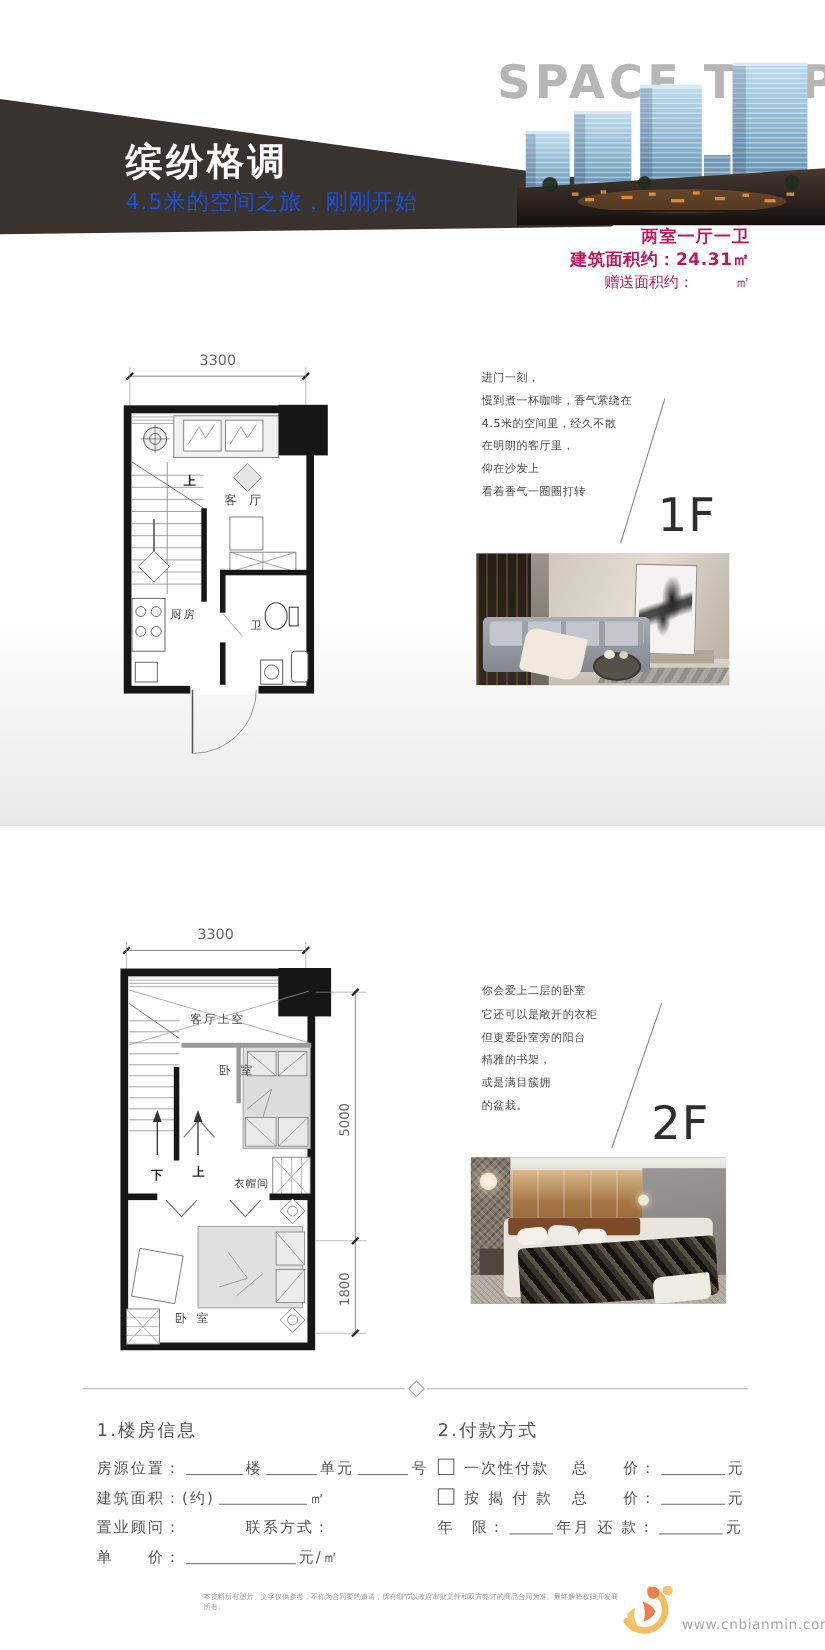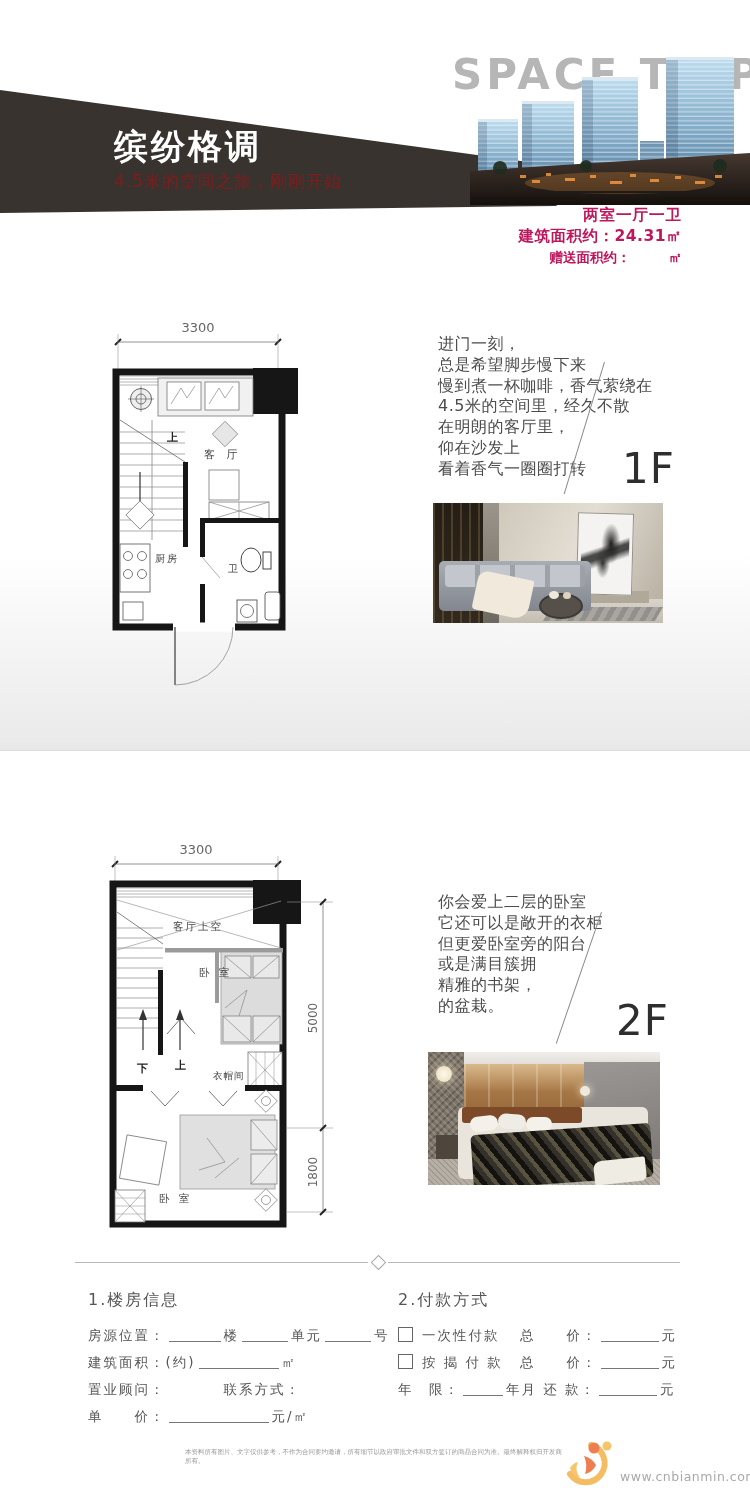--- a/index.html
+++ b/index.html
@@ -4,37 +4,37 @@
 <style>
   html,body{margin:0;padding:0;background:#fff;}
   #canvas{position:relative;width:750px;height:1500px;background:#fff;overflow:hidden;
           font-family:"DejaVu Sans","Liberation Sans",sans-serif;}
   .abs{position:absolute;}
 
   
   .brand{left:452px;top:50px;font-size:42px;font-weight:bold;letter-spacing:4px;
          color:#b6b6b6;white-space:nowrap;}
   .banner-title{left:114px;top:124px;font-size:34px;font-weight:bold;color:#fff;letter-spacing:3px;}
-  .banner-sub{left:114px;top:170px;font-size:17px;color:#7f1d1d;letter-spacing:1px;}
+  .banner-sub{left:114px;top:170px;font-size:20px;color:#1d4ed8;letter-spacing:1px;}
   .topline{left:537px;top:191px;width:213px;height:2px;background:#1c1c1c;}
   .unitinfo{left:430px;top:205px;width:252px;text-align:right;color:#be185d;}
   .unitinfo .u1{font-size:15.5px;font-weight:bold;letter-spacing:1px;line-height:21px;}
   .unitinfo .u2{font-size:15.5px;font-weight:bold;letter-spacing:.5px;line-height:21px;}
-  .unitinfo .u3{font-size:13.5px;font-weight:bold;line-height:20px;}
+  .unitinfo .u3{font-size:13.5px;font-weight:normal;line-height:20px;}
   .unitinfo .gift-val{display:inline-block;margin-left:38px;}
 
   
   .band1{left:0;top:555px;width:750px;height:195px;
          background:linear-gradient(180deg,rgba(238,238,238,0) 0%,#eaeaea 96%,#e7e7e7 100%);
          border-bottom:1px solid #dedede;}
-  .desc{color:#4c4c4c;font-size:16px;letter-spacing:.5px;}
+  .desc{color:#4c4c4c;font-size:10px;letter-spacing:.5px;}
   .desc .dline{height:20.8px;line-height:20.8px;}
   .desc1{left:438px;top:334px;width:260px;}
   .desc2{left:438px;top:892px;width:260px;}
-  .flabel{font-size:42px;color:#2e2e2e;letter-spacing:1px;margin-left:24px;}
+  .flabel{font-size:42px;color:#2e2e2e;letter-spacing:1px;}
   .f1{left:598px;top:444px;} .f2{left:592px;top:996px;}
   .diag{width:1px;background:#8a8a8a;transform-origin:top left;}
   .diag1{left:604px;top:362px;height:138px;transform:rotate(17deg);}
   .diag2{left:601px;top:912px;height:139px;transform:rotate(19deg);}
 
   
   .photo{overflow:hidden;}
   .photo>div{position:absolute;}
   .photo1{left:433px;top:503px;width:230px;height:120px;background:#cfc8bb;}
   .p1-window{left:0;top:0;width:50px;height:120px;
@@ -291,21 +291,20 @@
     <rect x="28" y="290" width="20" height="18" fill="#fff" stroke="#666" stroke-width=".9"></rect>
     <text x="60" y="250" font-size="10" fill="#444" letter-spacing="2">厨房</text>
 
     <rect x="78" y="310.5" width="62" height="9" fill="#fff"></rect>
     <line x1="80" y1="315" x2="80" y2="373" stroke="#555" stroke-width="1.4"></line>
     <path d="M 138 315 A 58 58 0 0 1 80 373" fill="none" stroke="#999" stroke-width=".9"></path>
   </svg>
 
   <div class="abs desc desc1">
       <div class="dline">进门一刻，</div>
-      <div class="dline">总是希望脚步慢下来</div>
       <div class="dline">慢到煮一杯咖啡，香气萦绕在</div>
       <div class="dline">4.5米的空间里，经久不散</div>
       <div class="dline">在明朗的客厅里，</div>
       <div class="dline">仰在沙发上</div>
       <div class="dline">看着香气一圈圈打转</div>
     </div>
   <div class="abs diag diag1"></div>
   <div class="abs flabel f1">1F</div>
 
   <div class="abs photo photo1">
@@ -432,22 +431,22 @@
     <line x1="225" y1="293" x2="231" y2="287" stroke="#222" stroke-width="2"></line>
     <line x1="225" y1="377" x2="231" y2="371" stroke="#222" stroke-width="2"></line>
     <text x="222" y="180" font-size="12" fill="#666" text-anchor="middle" transform="rotate(-90 222 180)">5000</text>
     <text x="222" y="334" font-size="12" fill="#666" text-anchor="middle" transform="rotate(-90 222 334)">1800</text>
   </svg>
 
   <div class="abs desc desc2">
       <div class="dline">你会爱上二层的卧室</div>
       <div class="dline">它还可以是敞开的衣柜</div>
       <div class="dline">但更爱卧室旁的阳台</div>
+      <div class="dline">精雅的书架，</div>
       <div class="dline">或是满目簇拥</div>
-      <div class="dline">精雅的书架，</div>
       <div class="dline">的盆栽。</div>
     </div>
   <div class="abs diag diag2"></div>
   <div class="abs flabel f2">2F</div>
 
   <div class="abs photo photo2">
     <div class="p2-ceil"></div>
     <div class="p2-lwall"></div>
     <div class="p2-head"></div>
     <div class="p2-rwall"></div>

